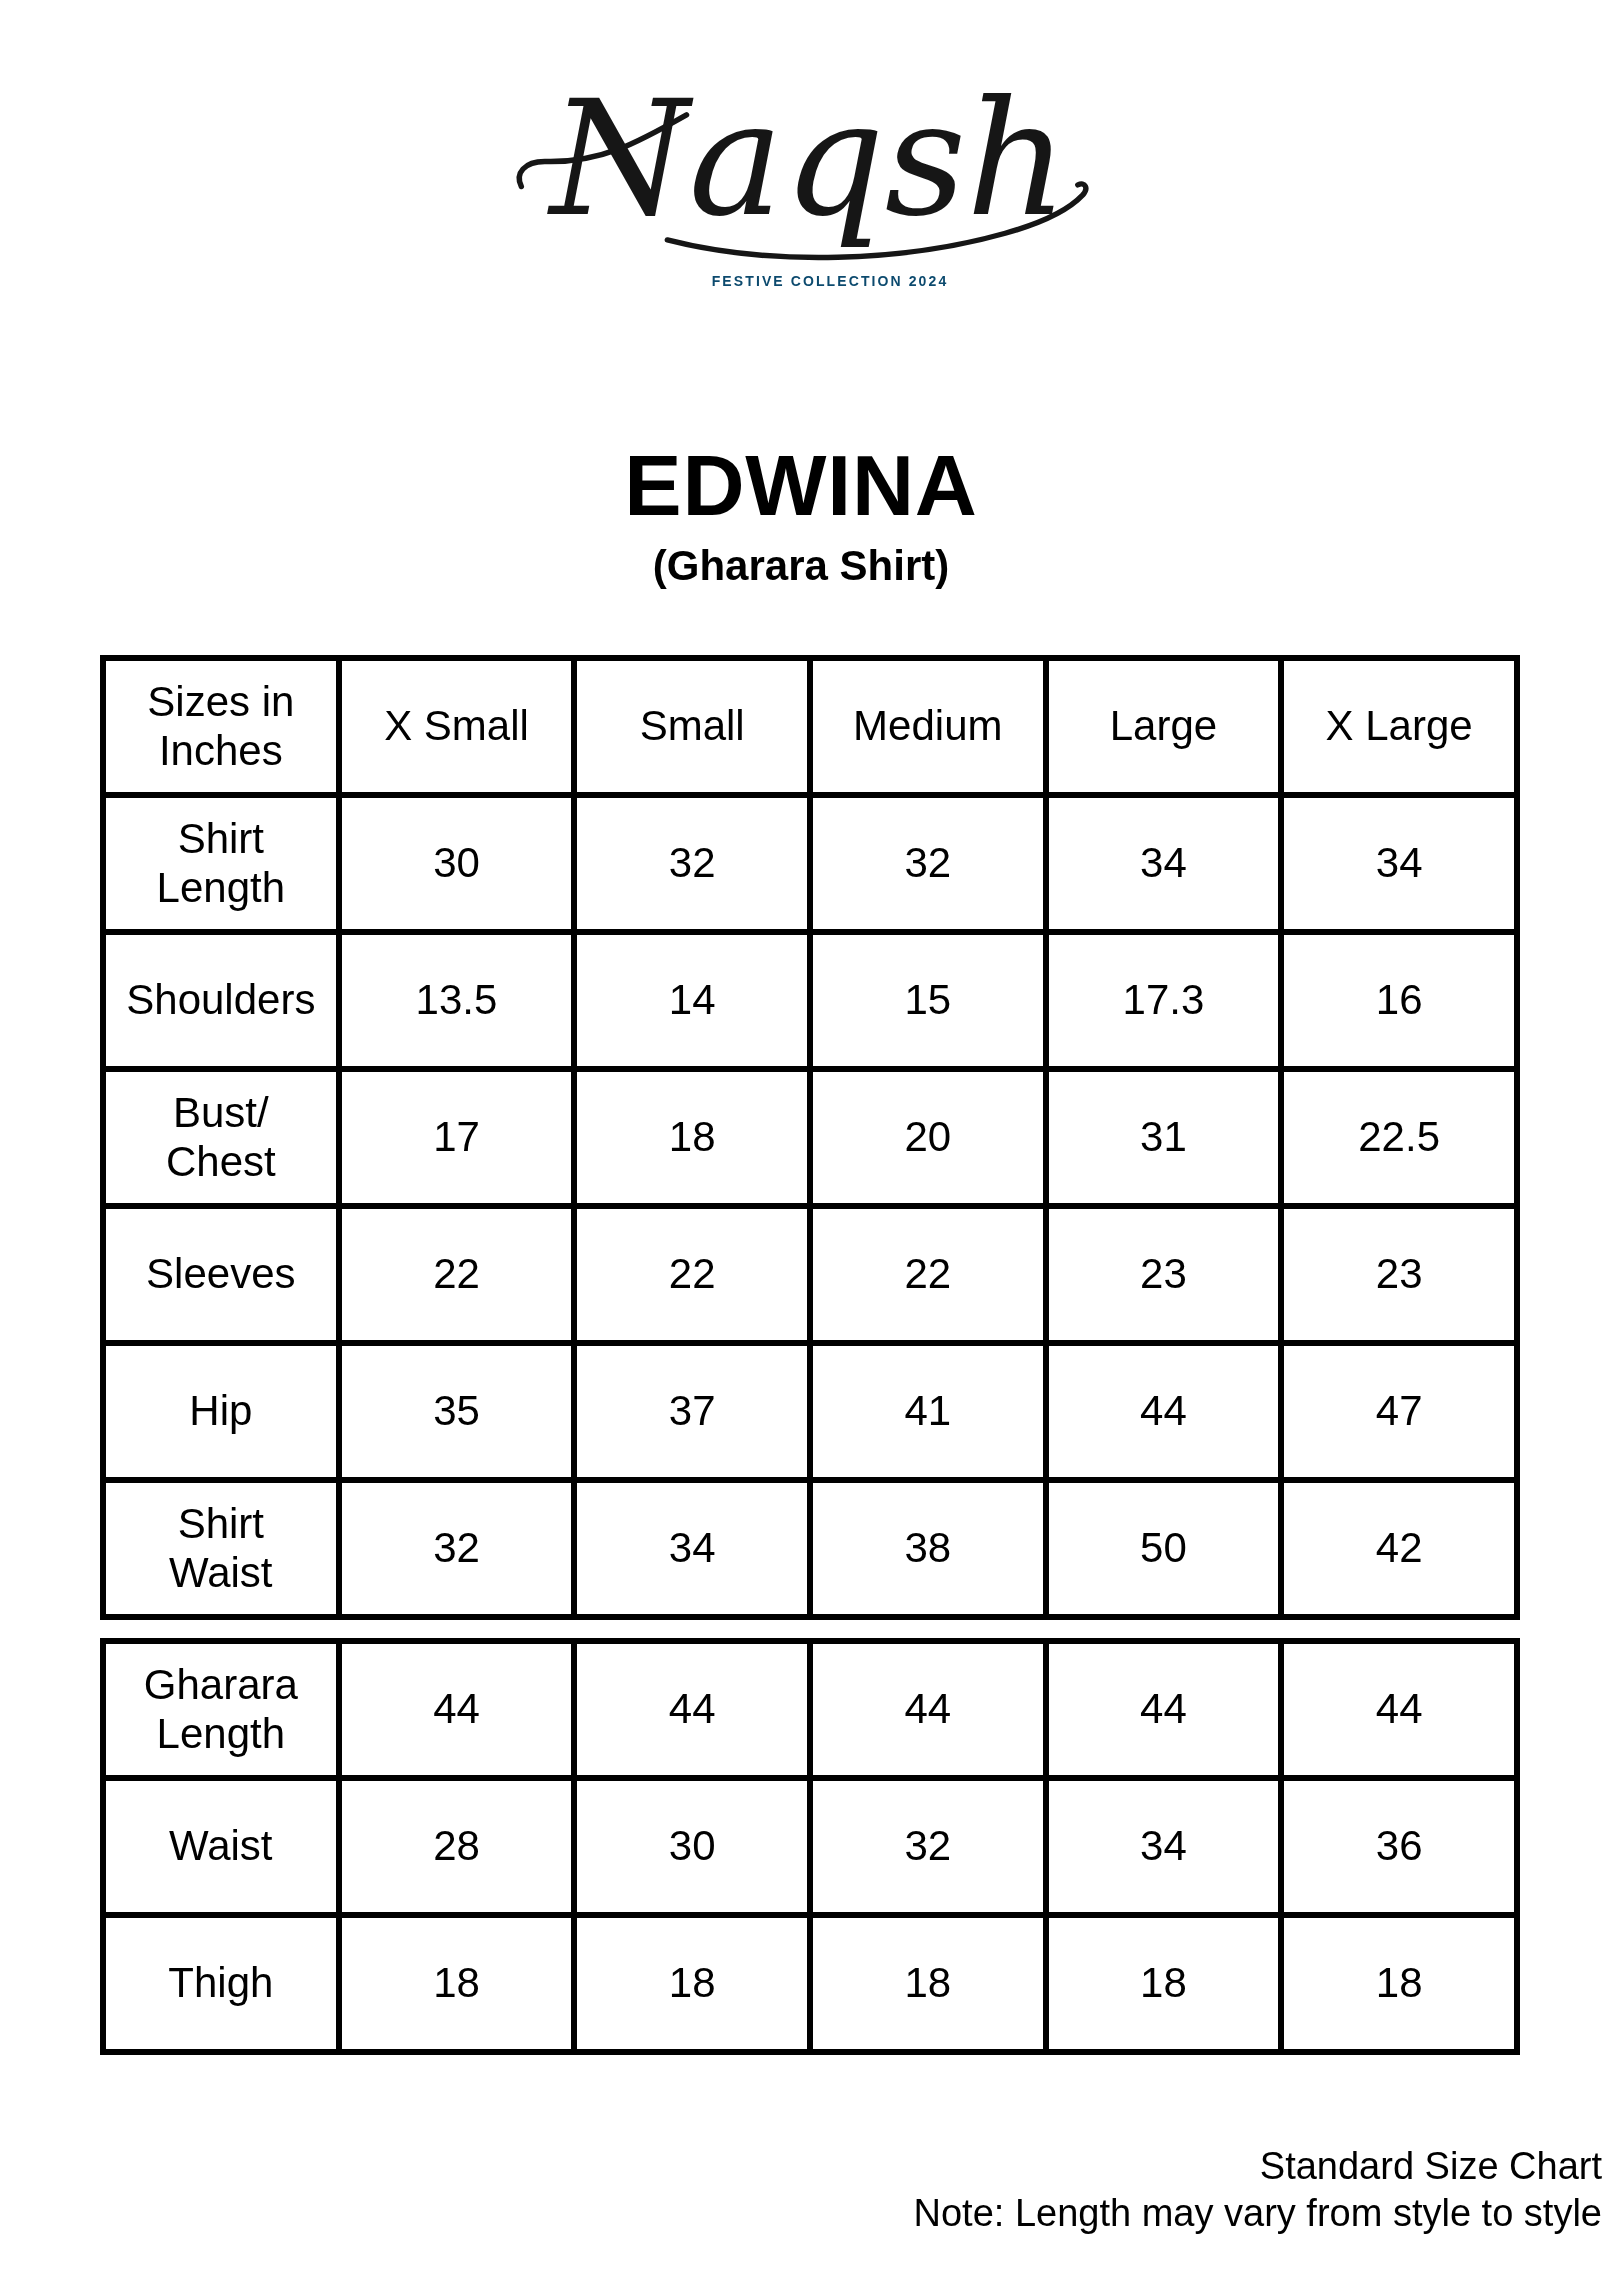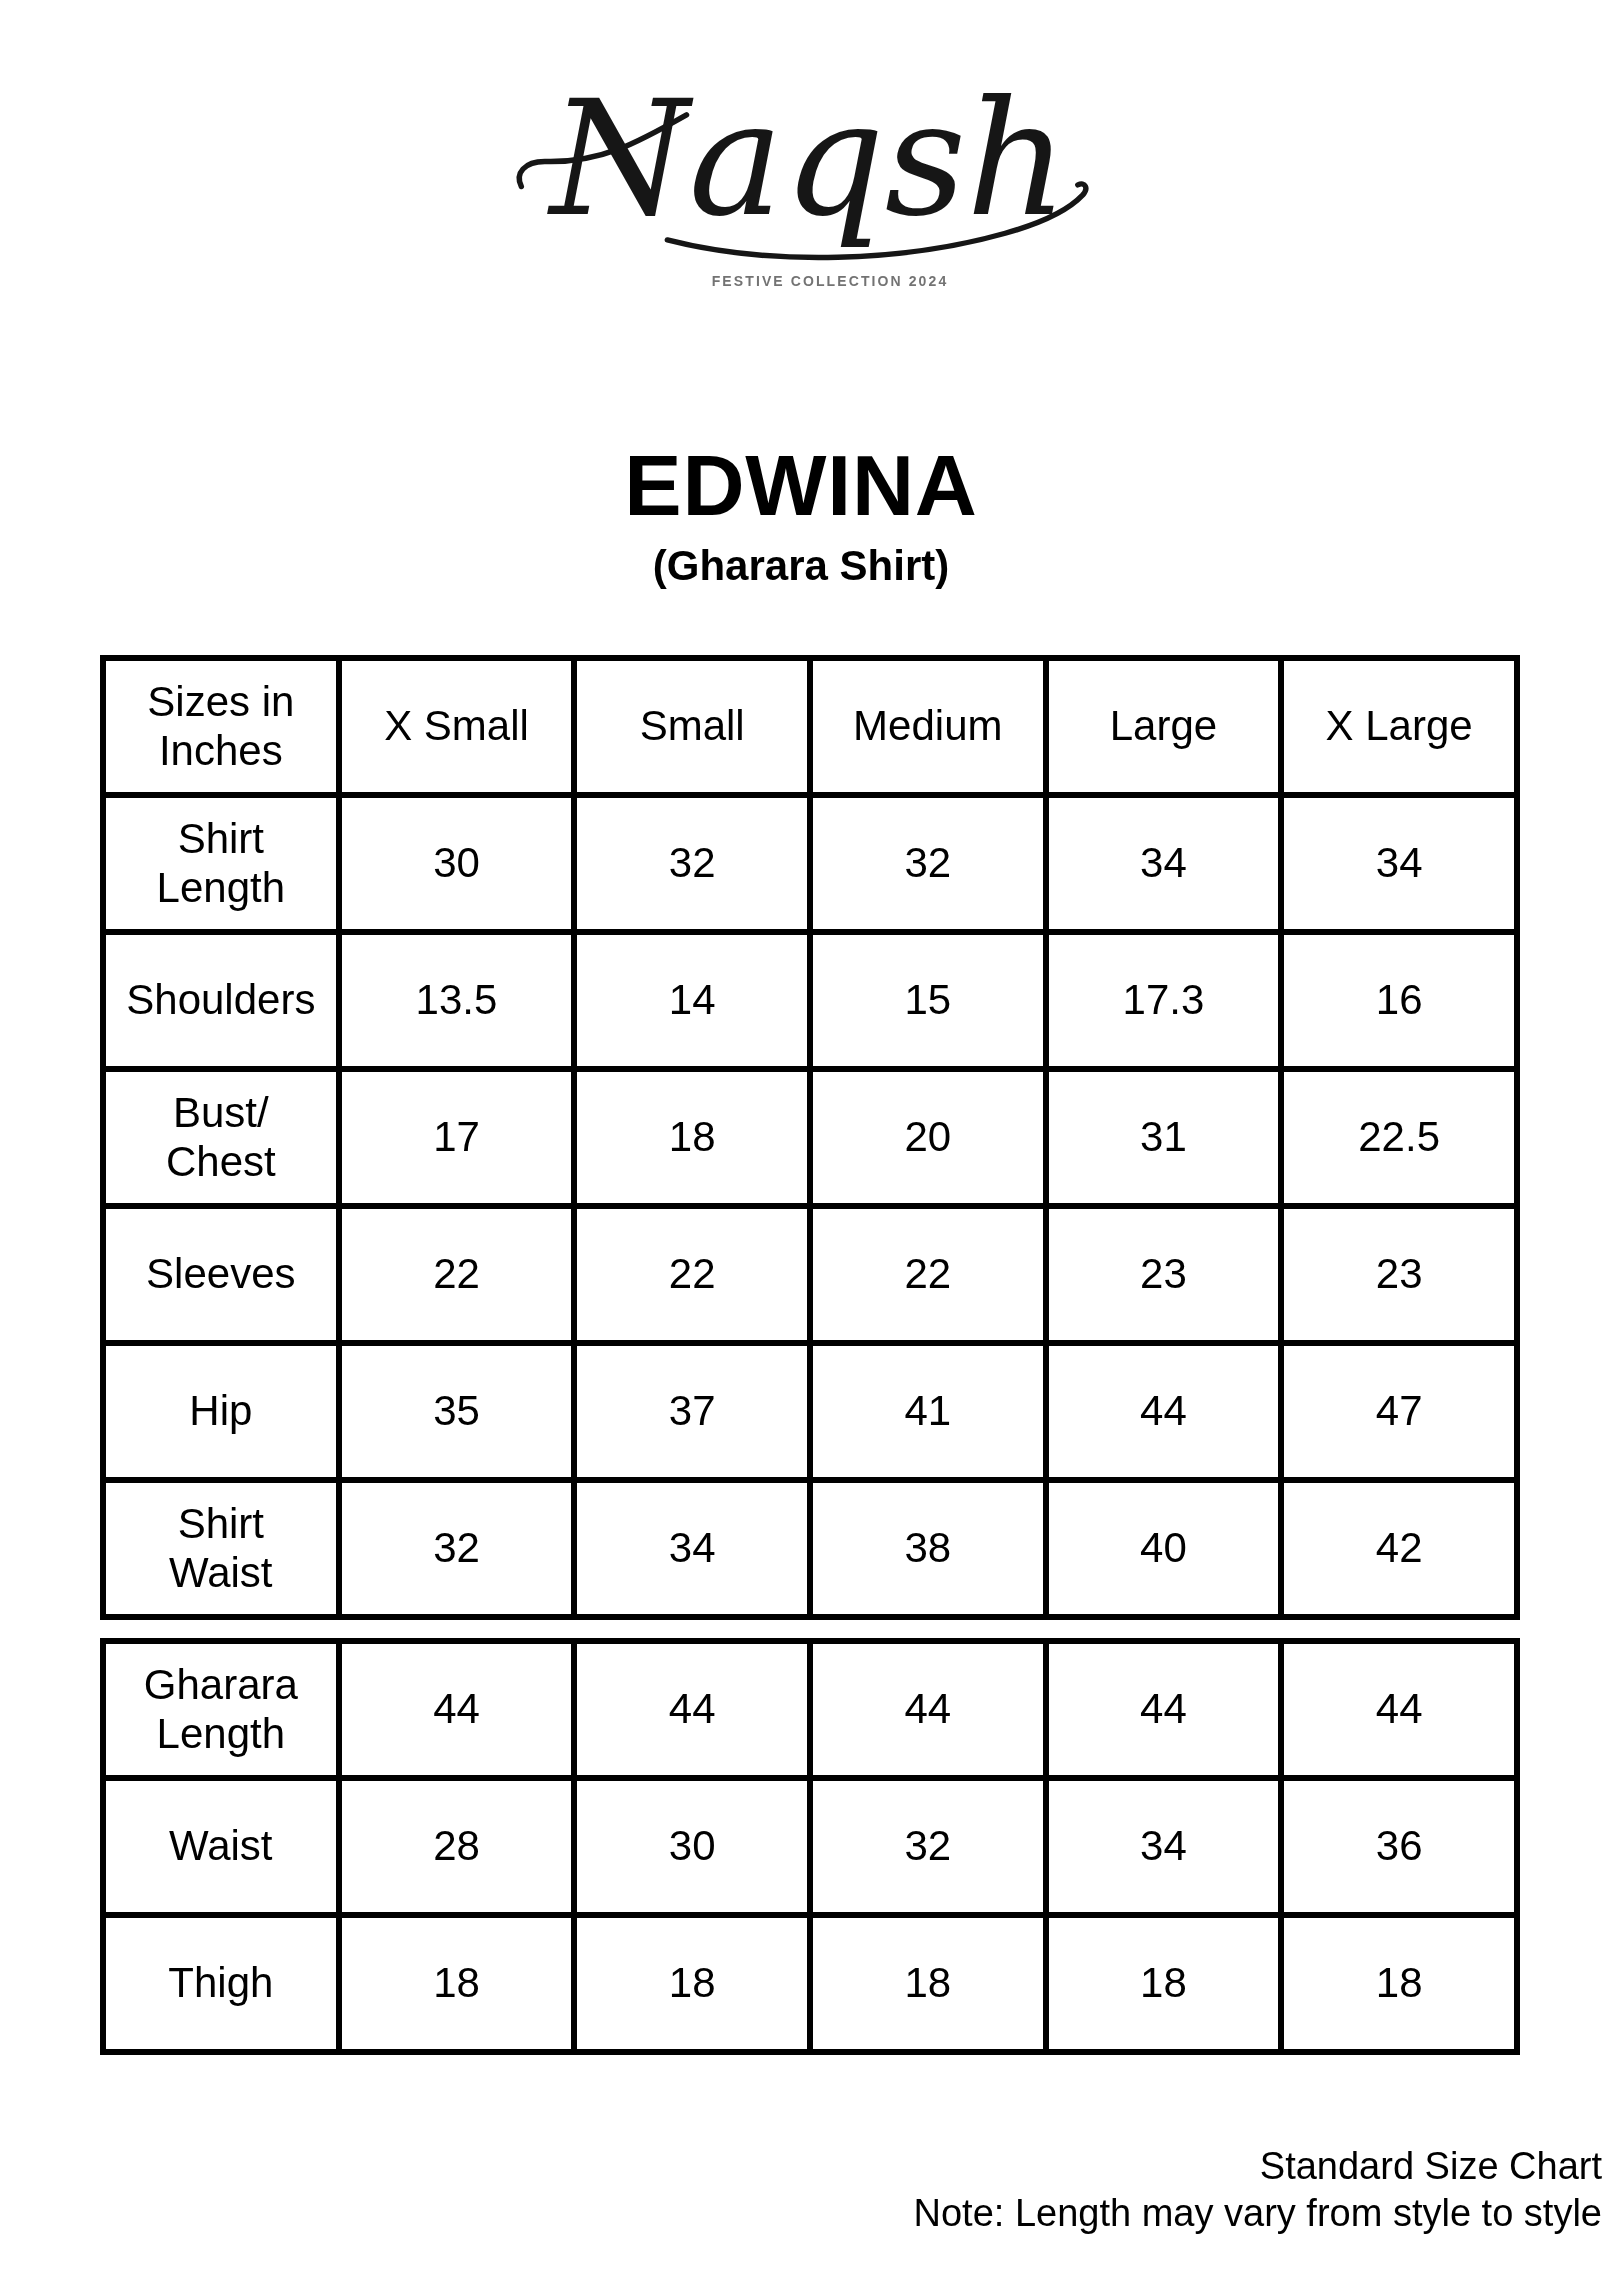--- a/index.html
+++ b/index.html
@@ -26,21 +26,21 @@
     height: 242px;
   }
   .brand-tagline {
     position: absolute;
     top: 273px;
     left: 50%;
     transform: translateX(calc(-50% + 29px));
     font-size: 14px;
     font-weight: 700;
     letter-spacing: 2.1px;
-    color: #737373;
+    color: #0c4a6e;
     white-space: nowrap;
   }
 
   
   .product-title {
     position: absolute;
     top: 440px;
     left: 0;
     width: 100%;
     text-align: center;
@@ -176,21 +176,21 @@
         <td>41</td>
         <td>44</td>
         <td>47</td>
       </tr>
       <tr>
         <td>Shirt
 Waist</td>
         <td>32</td>
         <td>34</td>
         <td>38</td>
-        <td>40</td>
+        <td>50</td>
         <td>42</td>
       </tr>
     </tbody>
   </table>
 
   <table class="size-table" id="gharara-table">
     <colgroup>
         <col>
         <col>
         <col>

